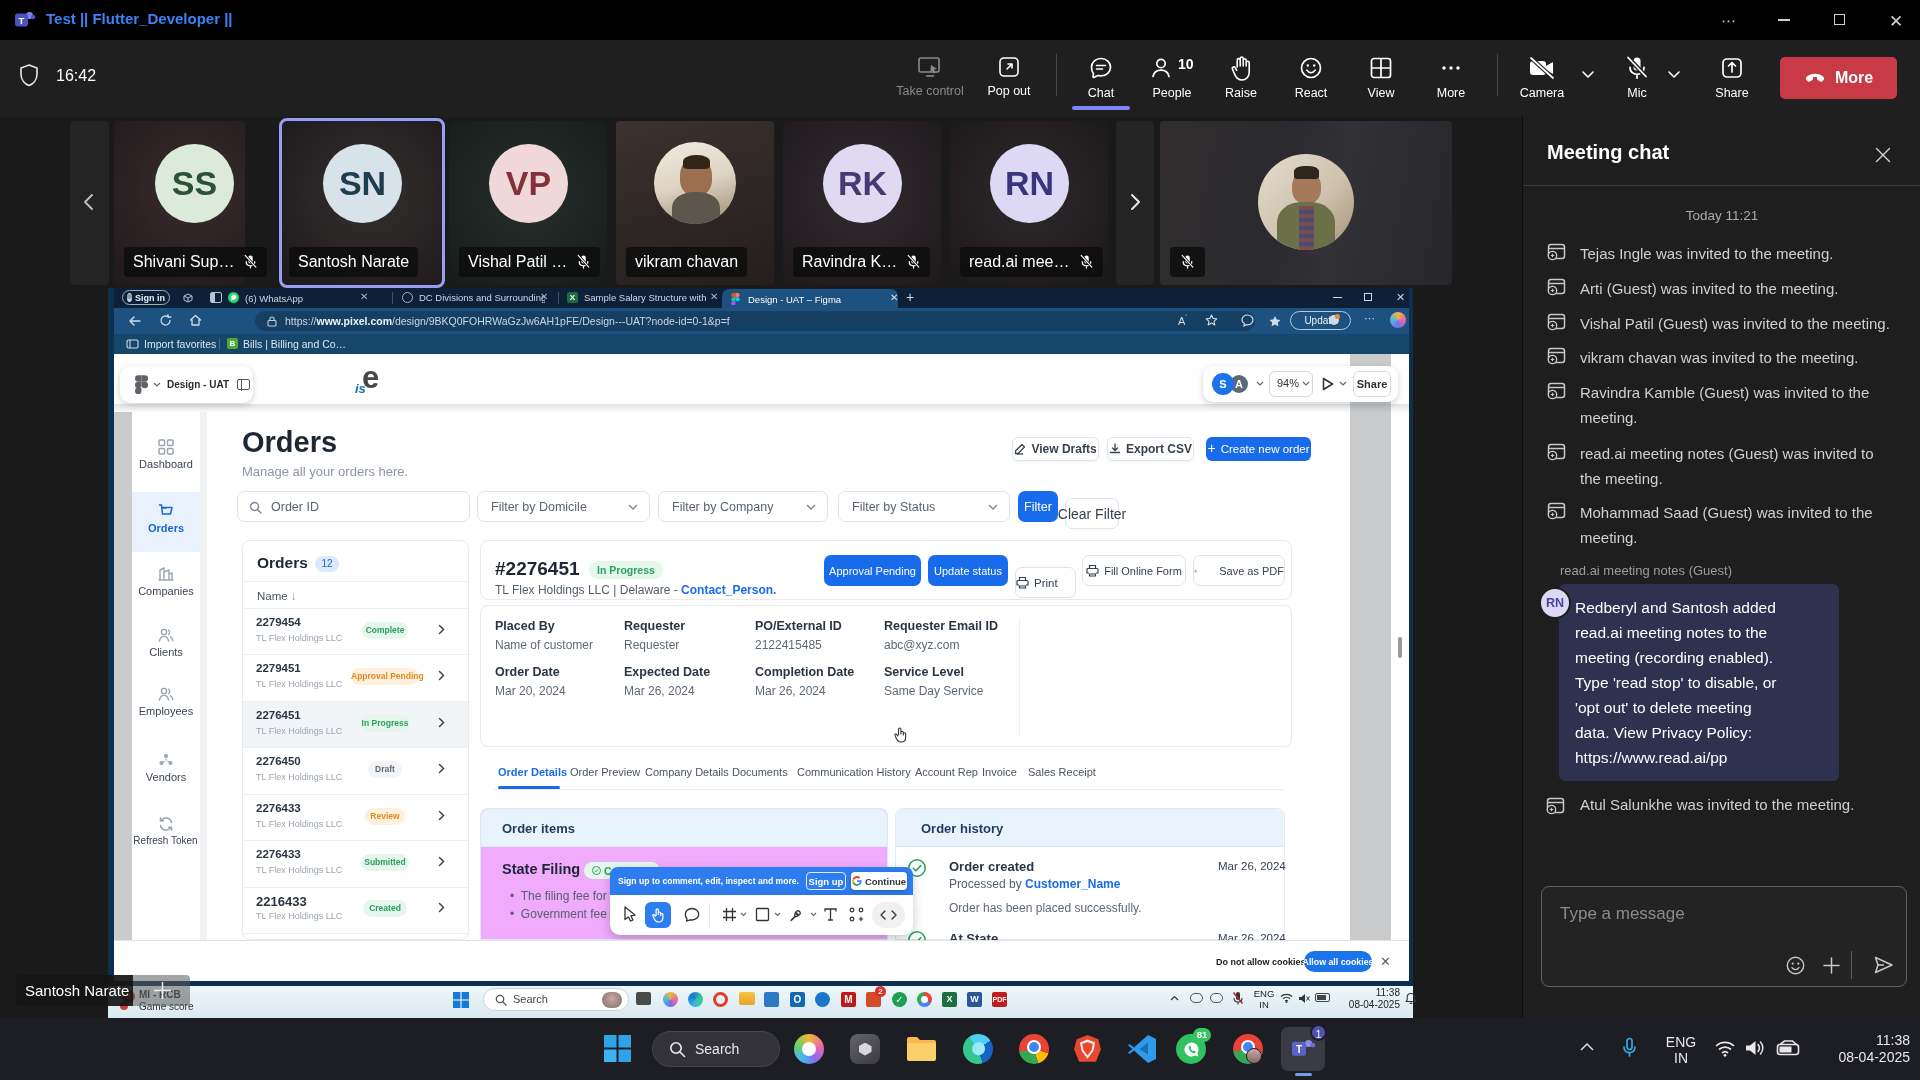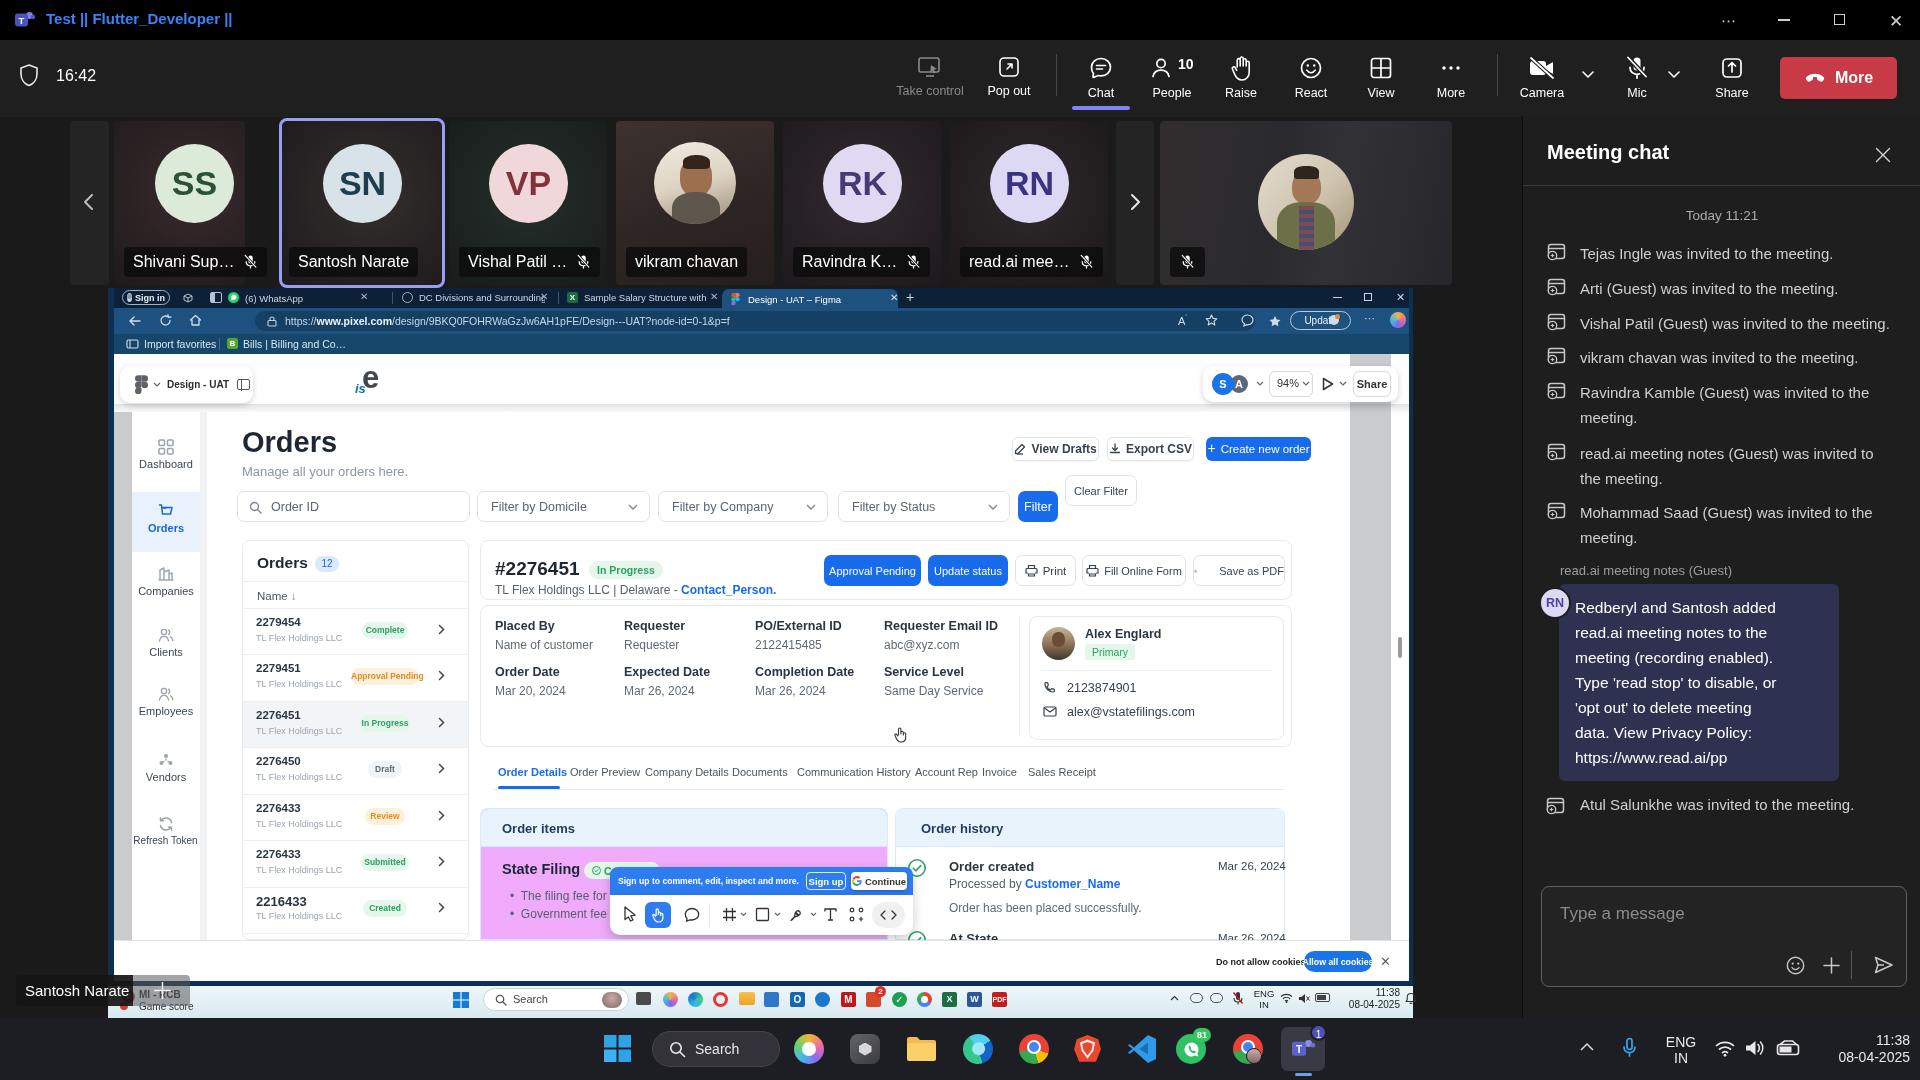--- a/index.html
+++ b/index.html
@@ -499,21 +499,21 @@
               <path d="M1 1l4 4 4-4" fill="none" stroke="#7c8694" stroke-width="1.4"></path>
             </svg>
       </div>
       <div class="abs" style="left:706px;top:79px;width:172px;height:31px;border:1px solid #dfe3e8;border-radius:7px">
         <span class="abs" style="left:13px;top:8px;font-size:12.5px;color:#5a6472">Filter by Status</span>
         <svg class="abs" style="left:149px;top:12px" width="10" height="7" viewBox="0 0 10 7">
               <path d="M1 1l4 4 4-4" fill="none" stroke="#7c8694" stroke-width="1.4"></path>
             </svg>
       </div>
       <div class="abs" style="left:886px;top:79px;width:40px;height:31px;background:#186ceb;border-radius:7px;display:flex;align-items:center;justify-content:center;color:#fff;font-size:12.5px">Filter</div>
-      <div class="abs" style="left:933px;top:63px;width:72px;height:31px;border:1px solid #dfe3e8;border-radius:7px;display:flex;align-items:center;justify-content:center;color:#374251;font-size:11px;white-space:nowrap">Clear Filter</div>
+      <div class="abs" style="left:933px;top:86px;width:54px;height:31px;border:1px solid #dfe3e8;border-radius:7px;display:flex;align-items:center;justify-content:center;color:#374251;font-size:14px;white-space:nowrap">Clear Filter</div>
       <div id="ordlist" class="abs" style="left:110px;top:128px;width:227px;height:400px;border:1px solid #e8ebee;border-radius:8px;background:#fff">
         <div class="abs" style="left:14px;top:13px;font-size:15.5px;font-weight:bold;color:#1d2734">Orders</div>
         <div class="abs" style="left:72px;top:15px;width:24px;height:16px;background:#dce9fb;border-radius:8px;text-align:center;font-size:10px;color:#1a66d6;line-height:16px">12</div>
         <div class="abs" style="left:0;top:40px;width:225px;height:1px;background:#edf0f3"></div>
         <div class="abs" style="left:14px;top:49px;font-size:11.5px;color:#4a5462">Name <span style="color:#7c8694">↓</span></div>
         <div class="abs" style="left:0;top:67px;width:225px;height:1px;background:#edf0f3"></div>
         <div class="abs" style="left:0;top:160px;width:225px;height:46px;background:#f2f5f8"></div>
         <div class="abs" style="left:0;top:113px;width:225px;height:1px;background:#edf0f3"></div>
         <div class="abs" style="left:0;top:160px;width:225px;height:1px;background:#edf0f3"></div>
         <div class="abs" style="left:0;top:206px;width:225px;height:1px;background:#edf0f3"></div>
@@ -566,21 +566,21 @@
               <path d="M1.5 1.5L5.5 5.5L1.5 9.5" fill="none" stroke="#3c4654" stroke-width="1.5" stroke-linecap="round"></path>
             </svg>
       </div>
 
       <div class="abs" style="left:348px;top:128px;width:812px;height:60px;border:1px solid #e8ebee;border-radius:8px;background:#fff">
         <div class="abs" style="left:14px;top:17px;font-size:19px;font-weight:bold;color:#1d2734">#2276451</div>
         <div class="abs" style="left:108px;top:20px;width:74px;height:18px;background:#e5f6ea;border-radius:9px;text-align:center;line-height:18px;font-size:10.5px;font-weight:bold;color:#2aa263">In Progress</div>
         <div class="abs" style="left:14px;top:42px;font-size:12px;color:#55606e">TL Flex Holdings LLC | Delaware - <span style="color:#186ceb;font-weight:bold">Contact_Person.</span></div>
         <div class="abs" style="left:343px;top:14px;width:97px;height:31px;background:#186ceb;border-radius:7px;display:flex;align-items:center;justify-content:center;color:#fff;font-size:11px;white-space:nowrap">Approval Pending</div>
         <div class="abs" style="left:447px;top:14px;width:80px;height:31px;background:#186ceb;border-radius:7px;display:flex;align-items:center;justify-content:center;color:#fff;font-size:11px;white-space:nowrap">Update status</div>
-        <div class="abs" style="left:534px;top:14px;width:61px;height:31px;border:1px solid #dfe3e8;border-radius:7px;display:flex;align-items:center;justify-content:center;gap:5px">
+        <div class="abs" style="left:534px;top:26px;width:61px;height:31px;border:1px solid #dfe3e8;border-radius:7px;display:flex;align-items:center;gap:5px">
           <svg width="13" height="13" viewBox="0 0 13 13">
                 <path d="M3.5 4.5V1.5h6v3M3.5 10h6v2h-6zM2 4.5h9a1 1 0 0 1 1 1V9h-2M3 9H1V5.5a1 1 0 0 1 1-1" fill="none" stroke="#374251" stroke-width="1.2"></path>
               </svg>
           <span style="font-size:11.5px;color:#374251">Print</span>
         </div>
         <div class="abs" style="left:601px;top:14px;width:104px;height:31px;border:1px solid #dfe3e8;border-radius:7px;display:flex;align-items:center;justify-content:center;gap:5px">
           <svg width="13" height="13" viewBox="0 0 13 13">
                 <path d="M3.5 4.5V1.5h6v3M3.5 10h6v2h-6zM2 4.5h9a1 1 0 0 1 1 1V9h-2M3 9H1V5.5a1 1 0 0 1 1-1" fill="none" stroke="#374251" stroke-width="1.2"></path>
               </svg>
           <span style="font-size:11px;color:#374251;white-space:nowrap">Fill Online Form</span>
@@ -604,37 +604,20 @@
         <div class="abs" style="left:403px;top:32px;font-size:12px;color:#5f6975">abc@xyz.com</div>
         <div class="abs" style="left:14px;top:59px;font-size:12.5px;font-weight:bold;color:#2a3542">Order Date</div>
         <div class="abs" style="left:143px;top:59px;font-size:12.5px;font-weight:bold;color:#2a3542">Expected Date</div>
         <div class="abs" style="left:274px;top:59px;font-size:12.5px;font-weight:bold;color:#2a3542">Completion Date</div>
         <div class="abs" style="left:403px;top:59px;font-size:12.5px;font-weight:bold;color:#2a3542">Service Level</div>
         <div class="abs" style="left:14px;top:78px;font-size:12px;color:#5f6975">Mar 20, 2024</div>
         <div class="abs" style="left:143px;top:78px;font-size:12px;color:#5f6975">Mar 26, 2024</div>
         <div class="abs" style="left:274px;top:78px;font-size:12px;color:#5f6975">Mar 26, 2024</div>
         <div class="abs" style="left:403px;top:78px;font-size:12px;color:#5f6975">Same Day Service</div>
         <div class="abs" style="left:538px;top:12px;width:1px;height:118px;background:#edf0f3"></div>
-        <div class="abs" style="left:548px;top:10px;width:255px;height:124px;border:1px solid #e8ebee;border-radius:8px">
-          <div class="abs" style="left:12px;top:10px;width:33px;height:33px;border-radius:50%;background:linear-gradient(180deg,#c7b49a 0%,#8a6f55 55%,#3c3730 100%);overflow:hidden">
-                <div class="abs" style="left:10px;top:5px;width:13px;height:15px;border-radius:45%;background:#6d4c35"></div>
-              </div>
-          <div class="abs" style="left:55px;top:10px;font-size:12.5px;font-weight:bold;color:#2a3542">Alex Englard</div>
-          <div class="abs" style="left:55px;top:27px;width:50px;height:16px;background:#e5f6ea;border-radius:3px;text-align:center;line-height:16px;font-size:10.5px;color:#2aa263">Primary</div>
-          <div class="abs" style="left:12px;top:53px;width:231px;height:1px;background:#edf0f3"></div>
-          <svg class="abs" style="left:13px;top:64px" width="13" height="13" viewBox="0 0 13 13">
-                <path d="M2.7 1.5l2 .3.6 2.6-1.3 1.2c.6 1.6 1.8 2.8 3.4 3.4l1.2-1.3 2.6.6.3 2-.1.1c-.4.4-1 .7-1.6.6-4.2-.4-7.5-3.7-7.9-7.9 0-.6.2-1.2.6-1.6z" fill="none" stroke="#374251" stroke-width="1.2"></path>
-              </svg>
-          <div class="abs" style="left:37px;top:64px;font-size:12.5px;color:#374251">2123874901</div>
-          <svg class="abs" style="left:13px;top:89px" width="14" height="11" viewBox="0 0 14 11">
-                <rect x="1" y="1" width="12" height="9" rx="1.2" fill="none" stroke="#374251" stroke-width="1.2"></rect>
-                <path d="M1.5 2l5.5 4 5.5-4" fill="none" stroke="#374251" stroke-width="1.2"></path>
-              </svg>
-          <div class="abs" style="left:37px;top:88px;font-size:12.5px;color:#374251">alex@vstatefilings.com</div>
-        </div>
         <svg class="abs" style="left:412px;top:120px" width="15" height="17" viewBox="0 0 15 17">
               <path d="M5.5 9V3.2a1.2 1.2 0 0 1 2.4 0V8m0-1.5a1.2 1.2 0 0 1 2.4 0V9m0-1a1.2 1.2 0 0 1 2.4 0v3.2c0 2.8-1.9 4.8-4.7 4.8-2.3 0-3.4-1.1-4.4-3-.6-1.2-1.2-2.7-1.7-3.9-.2-.5.1-1 .6-1.2.4-.2.9 0 1.2.4l.9 1.6" fill="#fff" stroke="#333" stroke-width="1.1" stroke-linecap="round" stroke-linejoin="round"></path>
             </svg>
       </div>
 
       <div class="abs" style="left:366px;top:354px;font-size:11px;font-weight:bold;color:#186ceb;white-space:nowrap">Order Details</div>
       <div class="abs" style="left:438px;top:354px;font-size:11px;color:#4a5462;white-space:nowrap">Order Preview</div>
       <div class="abs" style="left:513px;top:354px;font-size:11px;color:#4a5462;white-space:nowrap">Company Details</div>
       <div class="abs" style="left:600px;top:354px;font-size:11px;color:#4a5462;white-space:nowrap">Documents</div>
       <div class="abs" style="left:665px;top:354px;font-size:11px;color:#4a5462;white-space:nowrap">Communication History</div>

